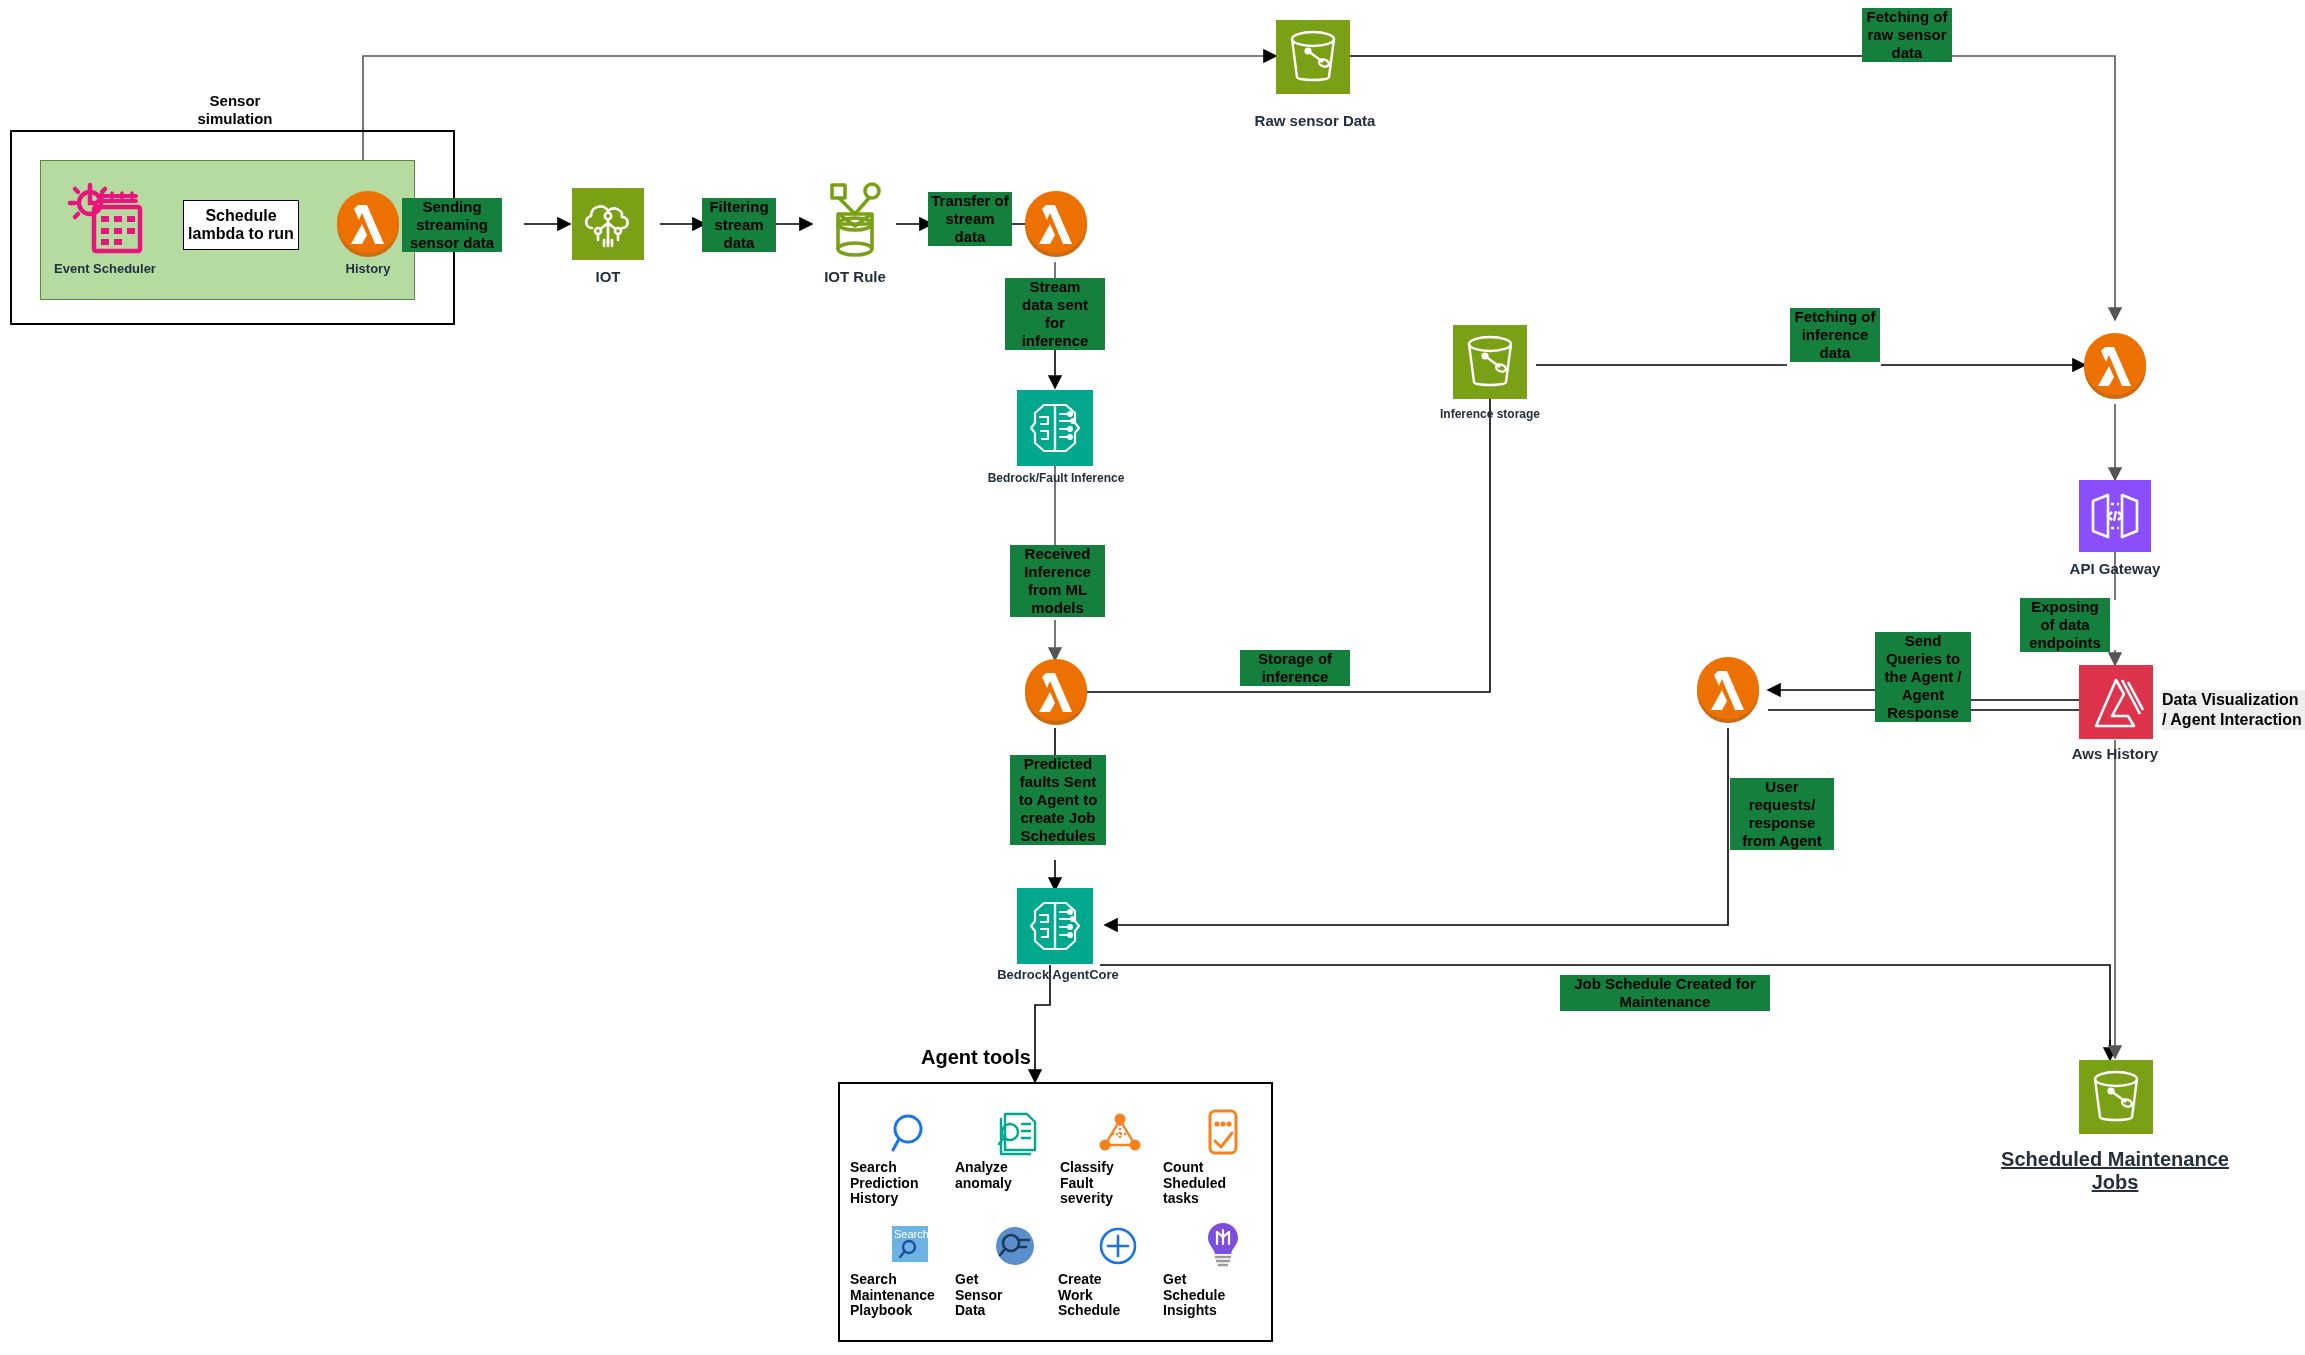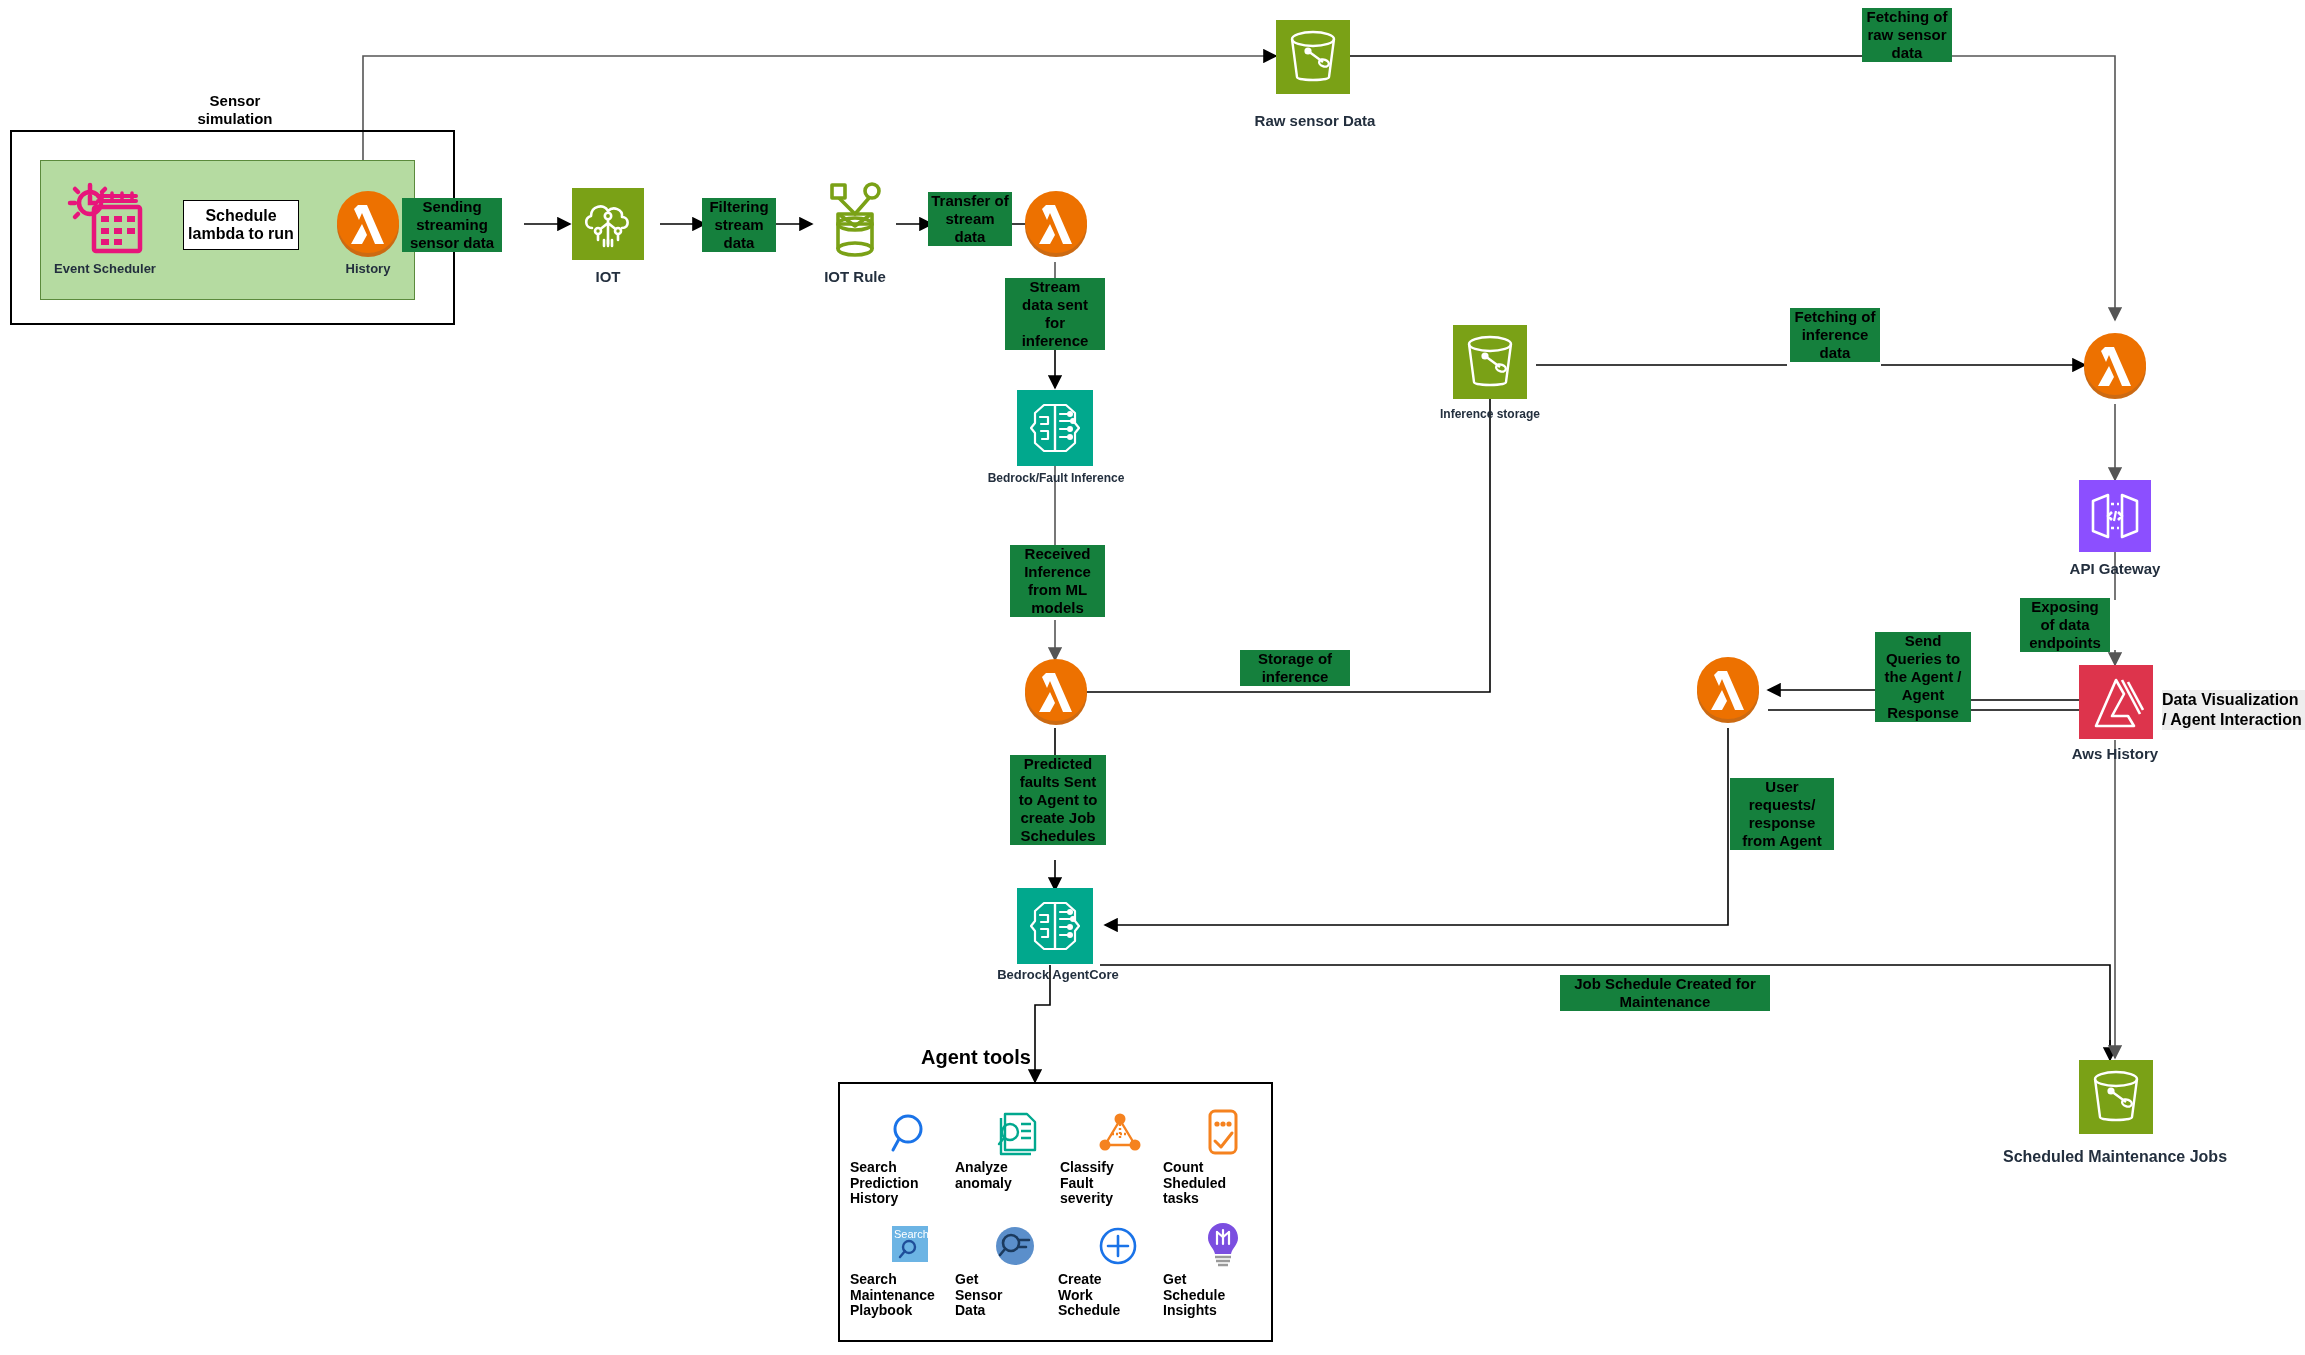--- a/index.html
+++ b/index.html
@@ -314,21 +314,21 @@
     <svg width="52" height="56" viewBox="0 0 52 56">
       <g stroke="#fff" stroke-width="2.4" fill="none" stroke-linejoin="round">
         <ellipse cx="26" cy="10" rx="21" ry="7"></ellipse>
         <path d="M5,10 L10,48 C10,52 42,52 42,48 L47,10"></path>
         <path d="M21,22 L36,33"></path>
         <ellipse cx="37" cy="34" rx="5" ry="3.4" transform="rotate(20 37 34)"></ellipse>
         <circle cx="21" cy="22" r="2.4" fill="#fff"></circle>
       </g>
     </svg>
   </div>
-  <div class="node-label" style="left:1990px;top:1148px;width:250px;font-size:16px;">Scheduled Maintenance Jobs</div>
+  <div class="node-label" style="left:1990px;top:1148px;width:250px;font-size:20px;text-decoration:underline;">Scheduled Maintenance Jobs</div>
 
   <div class="plain-label" style="left:880px;top:1045px;width:120px;font-size:20px;margin-left:36px;">Agent tools</div>
   <div class="toolsbox" style="left:838px;top:1082px;width:435px;height:260px;"></div>
 
   <div class="tool" style="left:850px;top:1098px;">
     <div class="tool-ico">
       <svg width="42" height="44" viewBox="0 0 42 44">
           <g stroke="#1a73e8" stroke-width="3" fill="none" stroke-linecap="round">
         <circle cx="19" cy="17" r="13"></circle>
             <path d="M10,27 L4,38"></path>

